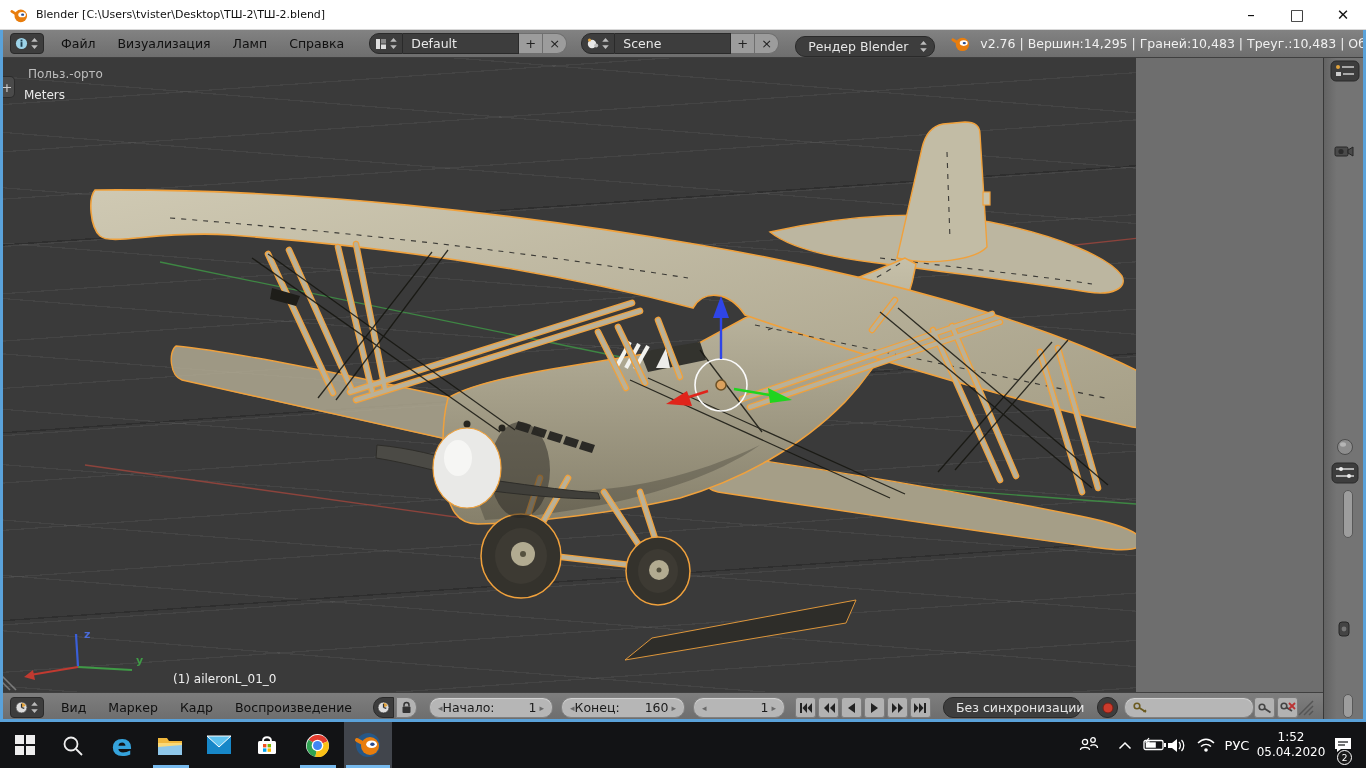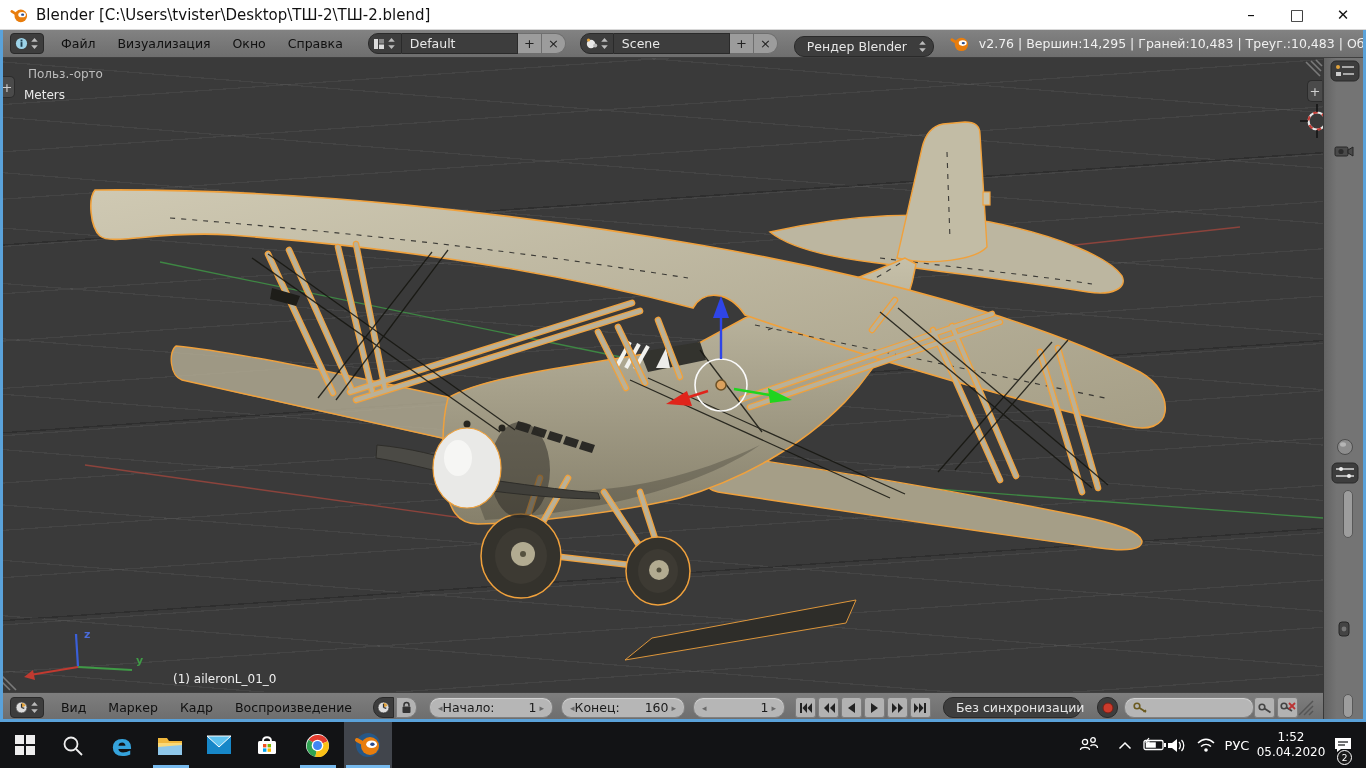--- a/index.html
+++ b/index.html
@@ -4,21 +4,21 @@
 <style>
   * { margin:0; padding:0; box-sizing:border-box; }
   html,body { width:1366px; height:768px; overflow:hidden; background:#000;
     font-family:"DejaVu Sans","Liberation Sans",sans-serif; }
   .screen { position:relative; width:1366px; height:768px; }
 
   
   .titlebar { position:absolute; left:0; top:0; width:1366px; height:30px; background:#fff;
     display:flex; align-items:center; border-bottom:1px solid #d8d8d8; }
   .titlebar .app-logo { margin-left:10px; width:18px; height:18px; }
-  .titlebar .title-text { margin-left:8px; font-size:15px; color:#111; white-space:nowrap; }
+  .titlebar .title-text { margin-left:8px; font-size:11px; color:#111; white-space:nowrap; }
   .win-controls { position:absolute; right:0; top:0; height:30px; display:flex; }
   .win-btn { width:46px; height:30px; display:flex; align-items:center; justify-content:center;
     font-size:15px; color:#111; cursor:default; }
 
   
   .bheader { position:absolute; left:0; width:1366px; height:28px;
     background:linear-gradient(#828282,#6e6e6e); border-bottom:1px solid #3f3f3f;
     display:flex; align-items:center; font-size:12.5px; color:#101010; }
   .bheader.info { top:30px; }
   .editor-btn { width:34px; height:21px; background:#3d3d3d; border:1px solid #2a2a2a; border-radius:4px;
@@ -32,21 +32,21 @@
   .idsel-btn { height:21px; width:24px; background:#9c9c9c; border:1px solid #6f6f6f; border-left:none;
     display:flex; align-items:center; justify-content:center; color:#222; font-size:13px; }
   .idsel-btn.last { border-radius:0 10px 10px 0; }
   .dark-drop { height:21px; background:#3d3d3d; border:1px solid #2a2a2a; border-radius:10px;
     color:#e6e6e6; display:flex; align-items:center; padding:0 6px 0 12px; margin-left:16px; white-space:nowrap; }
   .stats { margin-left:10px; color:#f0f0f0; white-space:nowrap; overflow:hidden; flex:1; font-size:12.5px; }
   .updown { width:9px; height:13px; }
 
   
   .workspace { position:absolute; left:0; top:58px; width:1366px; height:664px; background:#6e6e6e; }
-  .viewport { position:absolute; left:0; top:0; width:1323px; height:634px; overflow:hidden;
+  .viewport { position:absolute; left:0; top:0; width:1136px; height:634px; overflow:hidden;
     background:
       repeating-linear-gradient(176deg, transparent 0 186px, rgba(0,0,0,.20) 186px 187.4px),
       repeating-linear-gradient(176deg, transparent 0 46px, rgba(255,255,255,.05) 46px 47.2px),
       repeating-linear-gradient(184.6deg, transparent 0 54px, rgba(255,255,255,.05) 54px 55.2px),
       #3a3a3a; }
   .scene-svg { position:absolute; left:0; top:0; }
   .vp-label { position:absolute; font-size:12px; white-space:nowrap; }
   .vp-label.view { left:28px; top:9px; color:#bdbdbd; }
   .vp-label.unit { left:24px; top:30px; color:#e9e9e9; }
   .vp-label.objname { left:173px; top:614px; color:#efefef; }
@@ -127,21 +127,21 @@
           <rect x="6" y="5.5" width="2" height="5" fill="#1d3f52"></rect>
         <rect x="6" y="2.8" width="2" height="2" fill="#1d3f52"></rect>
       </svg>
       <svg class="updown" viewBox="0 0 9 14">
         <path d="M4.5 1 L8 5 H1 Z" fill="#bbb"></path>
           <path d="M4.5 13 L1 9 H8 Z" fill="#bbb"></path>
       </svg>
     </div>
     <div class="menu-item">Файл</div>
     <div class="menu-item">Визуализация</div>
-    <div class="menu-item">Окно</div>
+    <div class="menu-item">Ламп</div>
     <div class="menu-item">Справка</div>
 
     <div class="pillgroup">
       <div class="idsel-browse">
         <svg width="12" height="12" viewBox="0 0 12 12">
           <rect x="1" y="1" width="4" height="10" fill="#ddd"></rect>
             <rect x="6" y="1" width="5" height="4.5" fill="#888"></rect>
           <rect x="6" y="6.5" width="5" height="4.5" fill="#ddd"></rect>
         </svg>
         <svg class="updown" viewBox="0 0 9 14">

